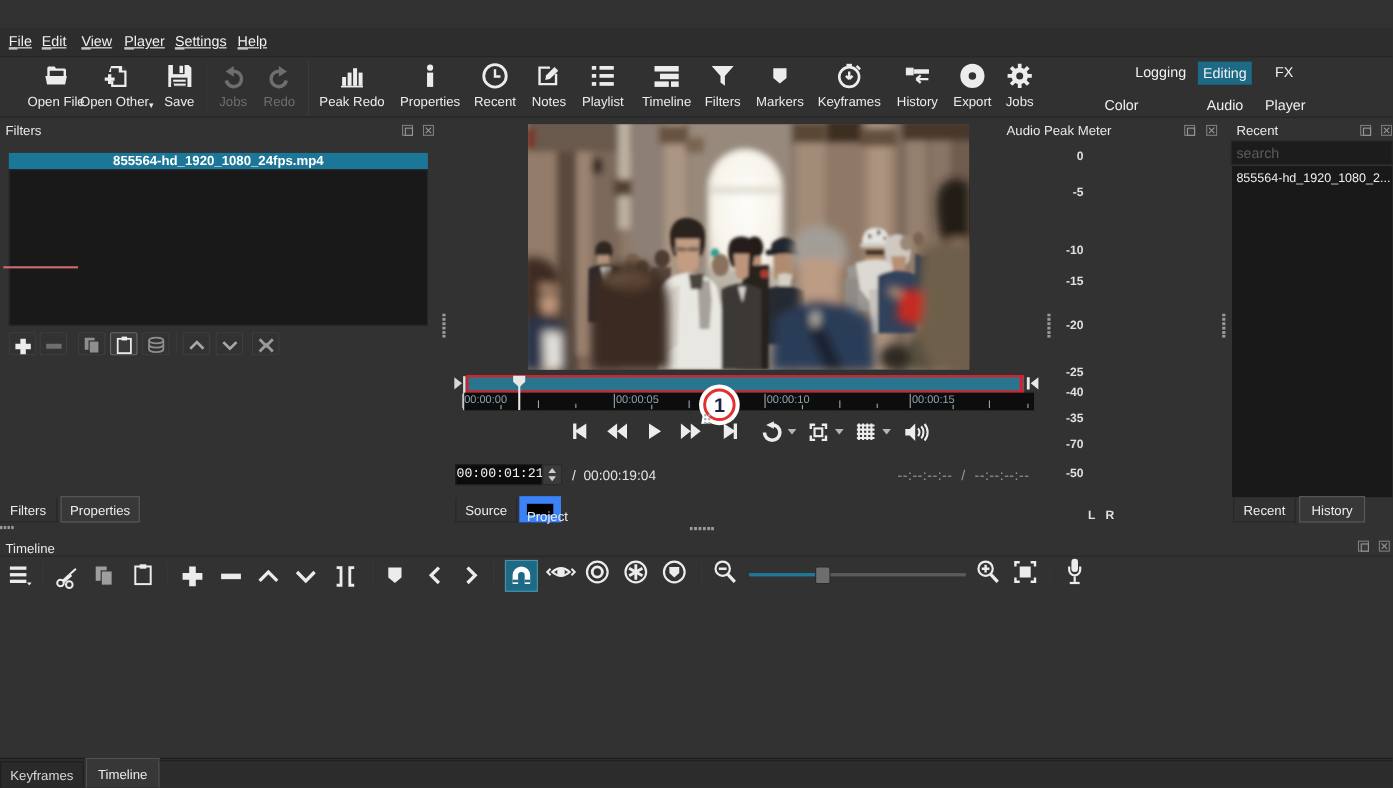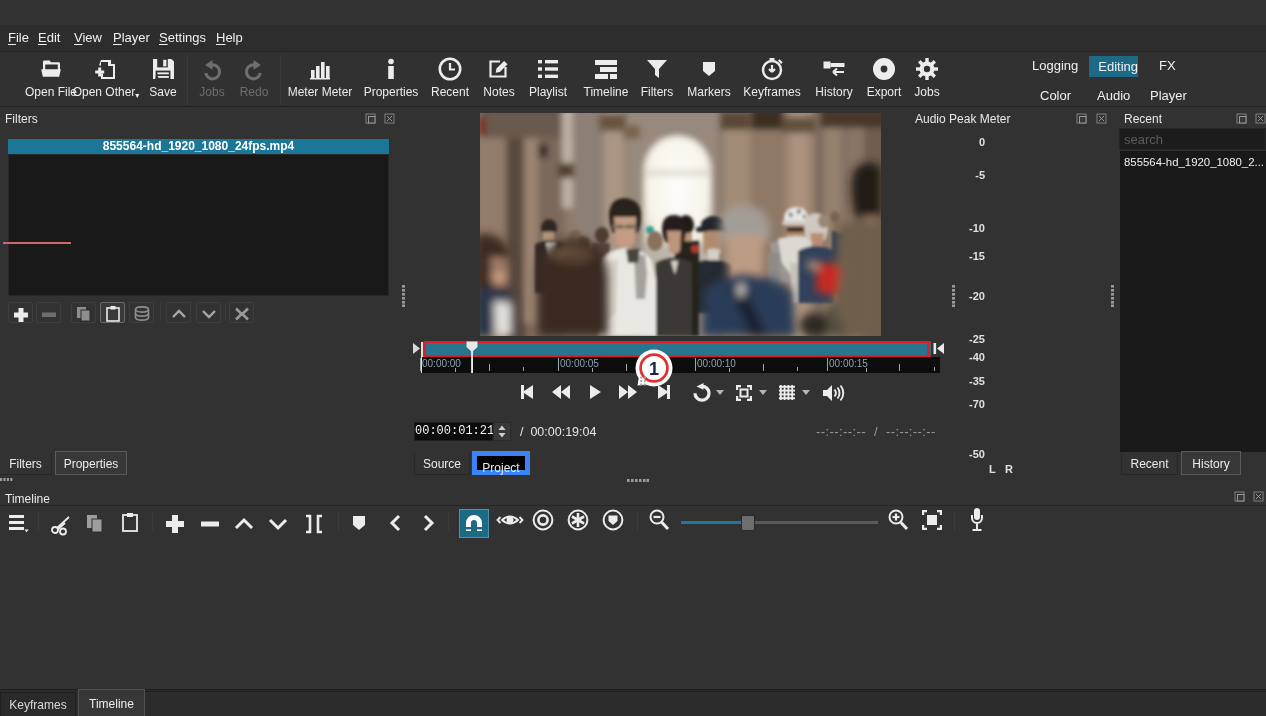--- a/index.html
+++ b/index.html
@@ -8,21 +8,21 @@
   .abs { position:absolute; }
   #app { position:relative; width:1266px; height:716px; background:#323232; }
 
   
   #titlebar { position:absolute; left:0; top:0; width:1266px; height:25px; background:#ffffff; }
   #titlebar .title { position:absolute; left:28px; top:5px; font-size:12px; color:#000; }
   .winbtn { position:absolute; top:0; width:45px; height:25px; color:#000; }
 
   
   #menubar { position:absolute; left:0; top:25px; width:1266px; height:26px; background:#2d2d2d; }
-  .menuitem { position:absolute; top:5px; font-size:13px; color:#f0f0f0; }
+  .menuitem { position:absolute; top:5px; font-size:13px; color:#f0f0f0;text-decoration:underline; }
   .menuitem u { text-decoration-thickness:1px; text-underline-offset:2px; }
 
   
   #toolbar { position:absolute; left:0; top:51px; width:1266px; height:56px; background:#313131; border-top:1px solid #262626; border-bottom:1px solid #242424;}
   .tbtn { position:absolute; top:4px; text-align:center; color:#ececec; }
   .tbtn svg { display:block; margin:0 auto; }
   .tbtn .lbl { font-size:12px; margin-top:3px; white-space:nowrap; }
   .tbtn.disabled { color:#6e6e6e; }
   .tsep { position:absolute; top:3px; height:50px; width:1px; background:#262626; border-right:1px solid #3c3c3c;}
   .modebtn { position:absolute; font-size:13px; color:#f0f0f0; }
@@ -132,21 +132,21 @@
     <div class="tbtn" style="left:286px;width:68px">
       <svg width="26" height="26" viewBox="0 0 26 26">
           <g fill="#ececec">
             <rect x="4" y="14" width="3.6" height="8"></rect>
             <rect x="9" y="10" width="3.6" height="12"></rect>
             <rect x="14" y="6" width="3.6" height="16"></rect>
             <rect x="19" y="10" width="3.6" height="12"></rect>
             <rect x="3" y="22" width="20" height="1.5"></rect>
           </g>
         </svg>
-      <div class="lbl">Meter Meter</div>
+      <div class="lbl">Peak Redo</div>
     </div>
     <div class="tbtn" style="left:358px;width:66px">
       <svg width="26" height="26" viewBox="0 0 26 26">
           <g fill="#ececec">
             <circle cx="13" cy="5.5" r="2.8"></circle>
             <rect x="10.2" y="10" width="5.6" height="13"></rect>
           </g>
         </svg>
       <div class="lbl">Properties</div>
     </div>
@@ -237,23 +237,23 @@
               <line x1="2" y1="13" x2="24" y2="13"></line>
               <line x1="5.2" y1="5.2" x2="20.8" y2="20.8"></line>
               <line x1="20.8" y1="5.2" x2="5.2" y2="20.8"></line>
             </g>
             <circle cx="13" cy="13" r="3.2" fill="#313131"></circle>
           </g>
         </svg>
       <div class="lbl">Jobs</div>
     </div>
     <div class="modebtn" style="left:1032px;top:6px">Logging</div>
-    <div class="modebtn sel" style="left:1089px;top:4px;width:49px;height:21px;text-align:right;line-height:21px">Editing</div>
+    <div class="modebtn sel" style="left:1089px;top:4px;width:49px;height:21px;text-align:center;line-height:21px">Editing</div>
     <div class="modebtn" style="left:1159px;top:6px">FX</div>
-    <div class="modebtn" style="left:1040px;top:36px">Color</div>
+    <div class="modebtn" style="left:1004px;top:36px">Color</div>
     <div class="modebtn" style="left:1097px;top:36px">Audio</div>
     <div class="modebtn" style="left:1150px;top:36px">Player</div>
   </div>
 
   <div id="mainarea">
 
     <div class="ptitle" style="left:5px;top:112px">Filters</div>
     <svg class="picon" style="left:365px;top:113px" viewBox="0 0 11 11">
         <rect x="1" y="1" width="9" height="9" fill="none" stroke="#999"></rect>
         <rect x="3.5" y="3.5" width="6.5" height="6.5" fill="#3a3a3a" stroke="#bbb"></rect>
@@ -623,42 +623,42 @@
 
     <div id="tcbox">00:00:01:21</div>
     <div id="tcspin"><svg width="16" height="17">
           <path d="M8 2.5 l3.5 4.5 h-7 z" fill="#cfcfcf"></path>
           <path d="M8 14.5 l3.5 -4.5 h-7 z" fill="#cfcfcf"></path>
         </svg></div>
     <div class="abs" style="left:520px;top:425px;font-size:12.5px;color:#e4e4e4">/&nbsp; 00:00:19:04</div>
     <div class="abs" style="left:816px;top:424px;font-size:13px;color:#9a9a9a;letter-spacing:.4px">--:--:--:--&nbsp; /&nbsp; --:--:--:--</div>
 
     <div class="tab" style="left:414px;top:453px;width:56px;height:22px;line-height:22px;border:1px solid #272727;border-top:none">Source</div>
-    <div class="tab" style="left:472px;top:451px;width:58px;height:24px;line-height:24px;border:5px solid #3b82f6;background:#000000">Project</div>
+    <div class="tab" style="left:472px;top:451px;width:38px;height:24px;line-height:24px;border:7px solid #3b82f6;background:#000000">Project</div>
 
     <div class="ptitle" style="left:915px;top:112px">Audio Peak Meter</div>
     <svg class="picon" style="left:1076px;top:113px" viewBox="0 0 11 11">
         <rect x="1" y="1" width="9" height="9" fill="none" stroke="#999"></rect>
         <rect x="3.5" y="3.5" width="6.5" height="6.5" fill="#3a3a3a" stroke="#bbb"></rect>
       </svg>
     <svg class="picon" style="left:1096px;top:113px" viewBox="0 0 11 11">
         <rect x="1" y="1" width="9" height="9" fill="none" stroke="#999"></rect>
         <path d="M3 3 l5 5 m0 -5 l-5 5" stroke="#bbb"></path>
       </svg>
     <div id="dbscale">
       <div class="db" style="top:136px">0</div>
       <div class="db" style="top:169px">-5</div>
       <div class="db" style="top:222px">-10</div>
       <div class="db" style="top:250px">-15</div>
       <div class="db" style="top:290px">-20</div>
       <div class="db" style="top:333px">-25</div>
       <div class="db" style="top:351px">-40</div>
       <div class="db" style="top:375px">-35</div>
       <div class="db" style="top:398px">-70</div>
-      <div class="db" style="top:448px">-50</div>
+      <div class="db" style="top:425px">-50</div>
     </div>
     <div class="abs" style="left:989px;top:463px;font-size:11px;color:#e0e0e0;font-weight:bold">L&nbsp;&nbsp;&nbsp;R</div>
 
     <div class="ptitle" style="left:1124px;top:112px">Recent</div>
     <svg class="picon" style="left:1236px;top:113px" viewBox="0 0 11 11">
         <rect x="1" y="1" width="9" height="9" fill="none" stroke="#999"></rect>
         <rect x="3.5" y="3.5" width="6.5" height="6.5" fill="#3a3a3a" stroke="#bbb"></rect>
       </svg>
     <svg class="picon" style="left:1255px;top:113px" viewBox="0 0 11 11">
         <rect x="1" y="1" width="9" height="9" fill="none" stroke="#999"></rect>

